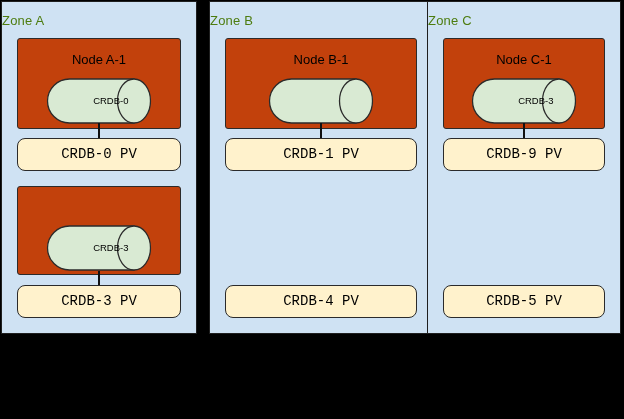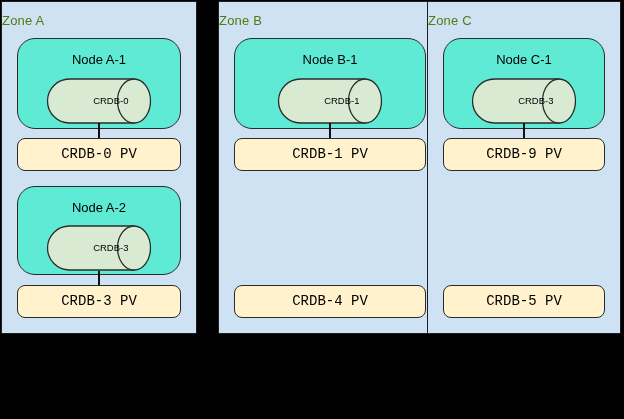--- a/index.html
+++ b/index.html
@@ -22,23 +22,23 @@
     box-sizing: border-box;
   }
   .zone-title {
     position: absolute; left: 0; right: 0; top: 11px;
     text-align: left;
     font-size: 13px; color: #4d7c0f;
     letter-spacing: 0.2px;
   }
   .node {
     position: absolute; left: 15px; right: 15px;
-    background: #5eead4;
+    background: #c2410c;
     border: 1.3px solid #2b2b2b;
-    border-radius: 18px;
+    border-radius: 3px;
     box-sizing: border-box;
   }
   .node-title {
     position: absolute; left: 0; right: 0; top: 13px;
     text-align: center;
     font-size: 13px; color: #000000;
   }
   .cyl {
     position: absolute;
     left: 50%; transform: translateX(-50%);
@@ -63,21 +63,21 @@
     background: #fff2cc;
     border: 1.3px solid #2b2b2b;
     border-radius: 8px;
     box-sizing: border-box;
     text-align: center;
     line-height: 31px;
     font-size: 14px; color: #000000; font-family: Liberation Mono, monospace;
   }
   
   .zone-a { left: 1px;   width: 196px; }
-  .zone-b { left: 218px; width: 224px; }
+  .zone-b { left: 209px; width: 224px; }
   .zone-c { left: 427px; width: 194px; }
   
   .node-slot-1 { top: 36px;  height: 91px; }
   .node-slot-2 { top: 184px; height: 89px; }
   .pv-slot-1   { top: 136px; }
   .pv-slot-2   { top: 283px; }
   .cyl-slot-1  { top: 39px; }
   .cyl-slot-2  { top: 38px; }
   .conn-slot-1 { top: 121px; height: 16px; }
   .conn-slot-2 { top: 269px; height: 15px; }
@@ -97,21 +97,20 @@
           <path d="M 87.5 1 L 23 1 A 22 22 0 0 0 23 45 L 87.5 45 Z" fill="#d9ead3" stroke="#2b2b2b" stroke-width="1.3"></path>
           <ellipse cx="87.5" cy="23" rx="16.5" ry="22" fill="#d9ead3" stroke="#2b2b2b" stroke-width="1.3"></ellipse>
         </svg>
         <div class="cyl-label">CRDB-0</div>
       </div>
     </div>
     <div class="connector conn-slot-1"></div>
     <div class="pv pv-slot-1">CRDB-0 PV</div>
 
     <div class="node node-slot-2">
-      <div class="node-title">Node A-2</div>
       <div class="cyl cyl-slot-2">
         <svg width="105" height="46" viewBox="0 0 105 46">
           <path d="M 87.5 1 L 23 1 A 22 22 0 0 0 23 45 L 87.5 45 Z" fill="#d9ead3" stroke="#2b2b2b" stroke-width="1.3"></path>
           <ellipse cx="87.5" cy="23" rx="16.5" ry="22" fill="#d9ead3" stroke="#2b2b2b" stroke-width="1.3"></ellipse>
         </svg>
         <div class="cyl-label">CRDB-3</div>
       </div>
     </div>
     <div class="connector conn-slot-2"></div>
     <div class="pv pv-slot-2">CRDB-3 PV</div>
@@ -120,21 +119,20 @@
   <div class="zone zone-b">
     <div class="zone-title">Zone B</div>
 
     <div class="node node-slot-1">
       <div class="node-title">Node B-1</div>
       <div class="cyl cyl-slot-1">
         <svg width="105" height="46" viewBox="0 0 105 46">
           <path d="M 87.5 1 L 23 1 A 22 22 0 0 0 23 45 L 87.5 45 Z" fill="#d9ead3" stroke="#2b2b2b" stroke-width="1.3"></path>
           <ellipse cx="87.5" cy="23" rx="16.5" ry="22" fill="#d9ead3" stroke="#2b2b2b" stroke-width="1.3"></ellipse>
         </svg>
-        <div class="cyl-label">CRDB-1</div>
       </div>
     </div>
     <div class="connector conn-slot-1"></div>
     <div class="pv pv-slot-1">CRDB-1 PV</div>
 
     <div class="pv pv-slot-2">CRDB-4 PV</div>
   </div>
 
   <div class="zone zone-c">
     <div class="zone-title">Zone C</div>

